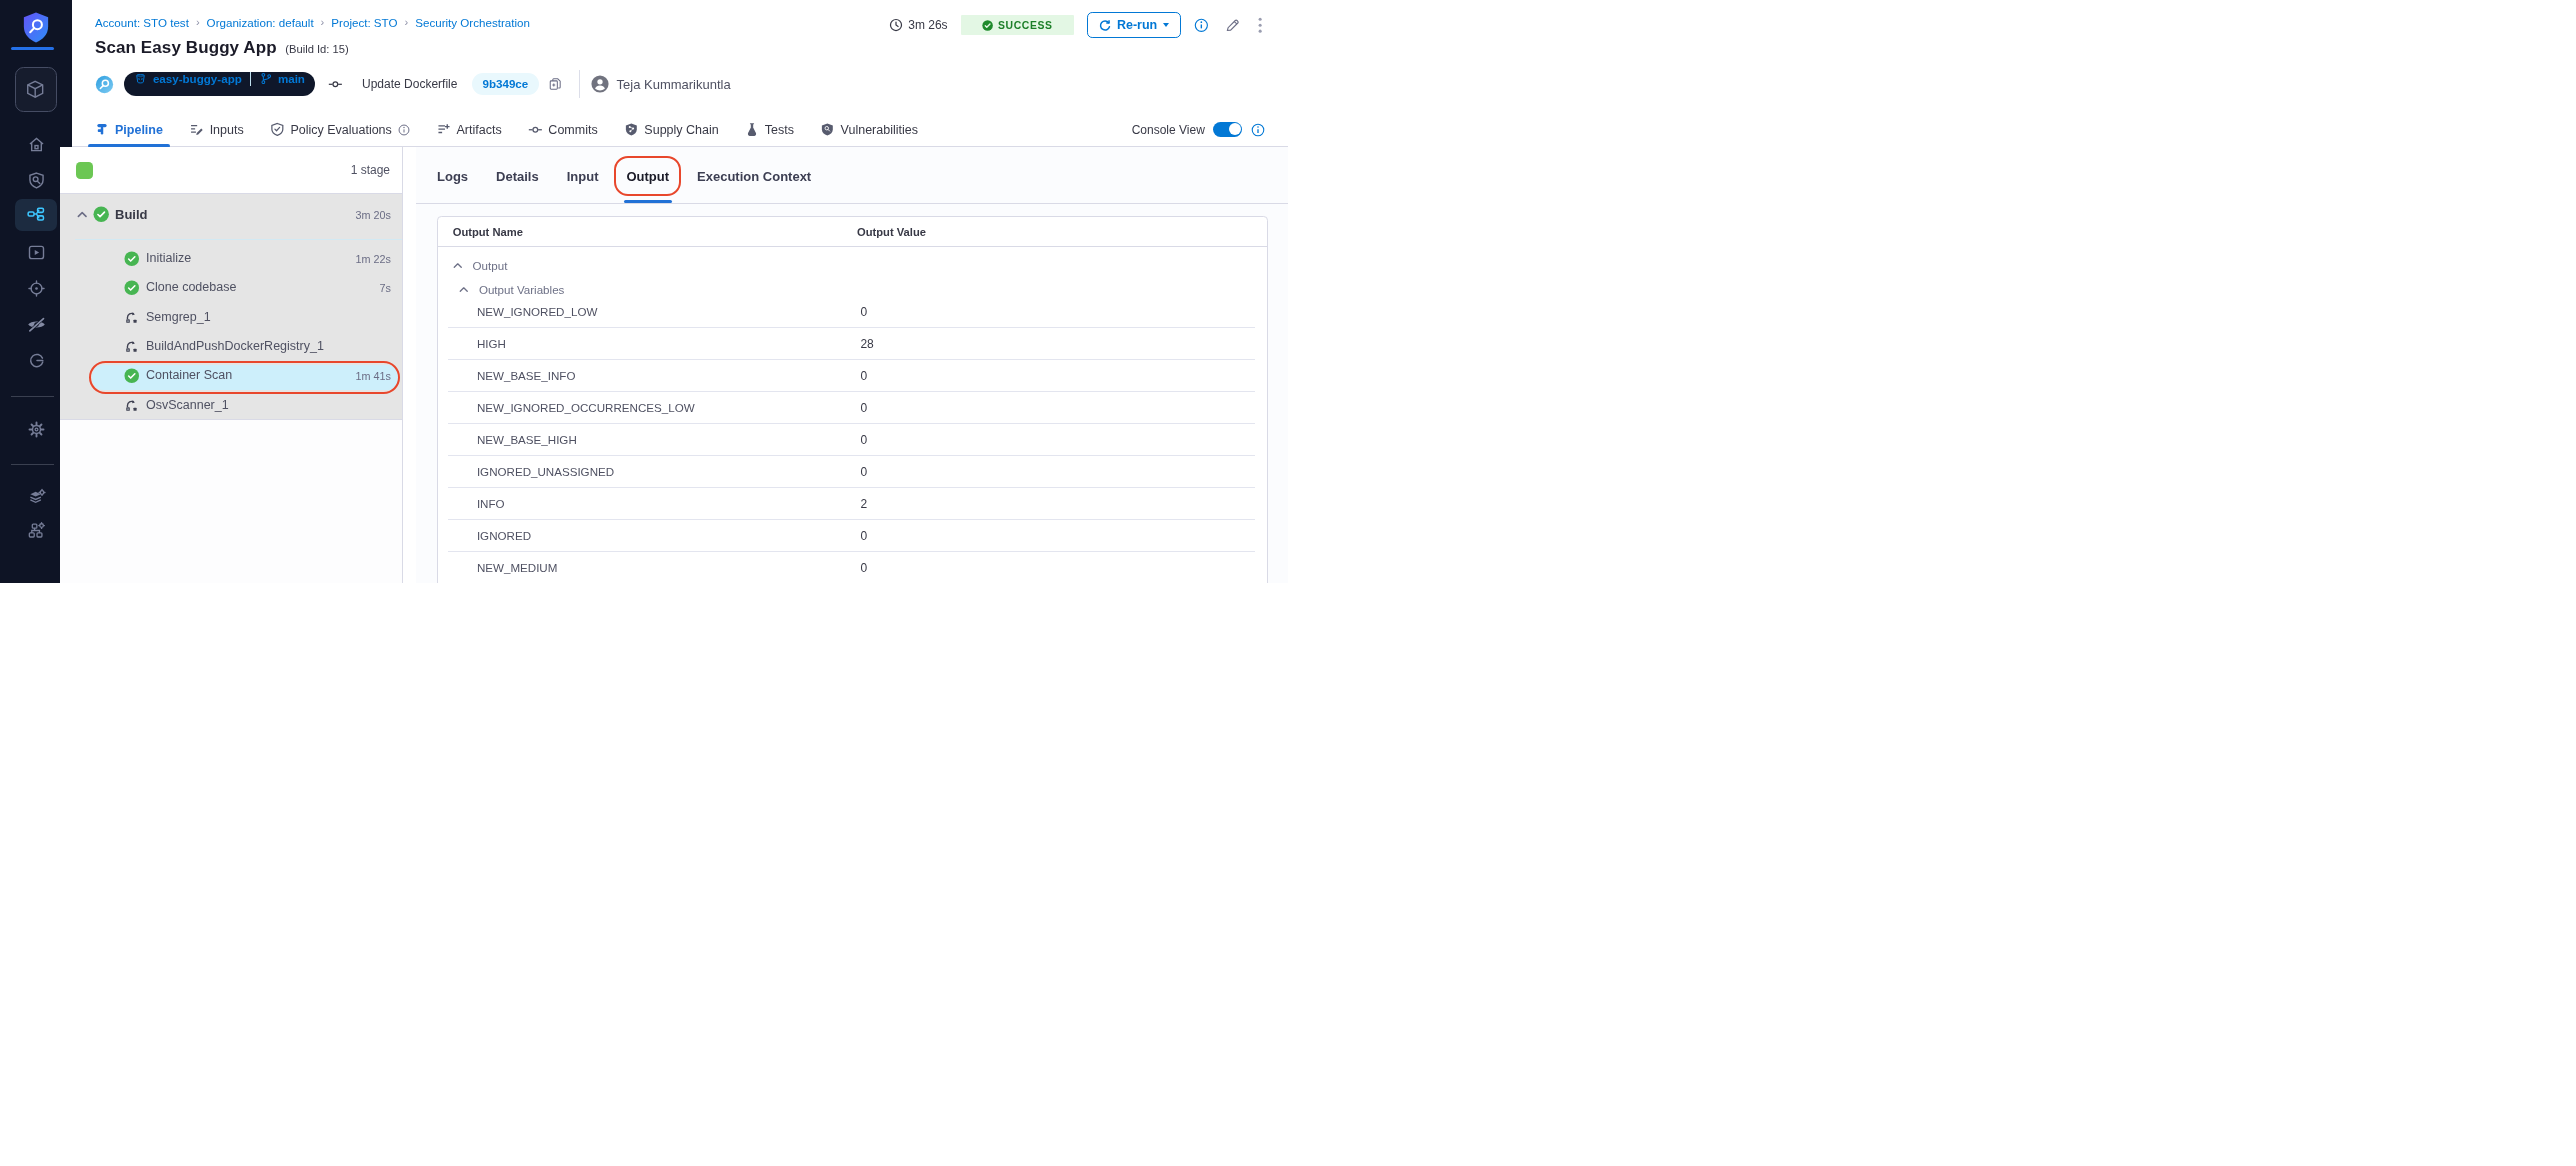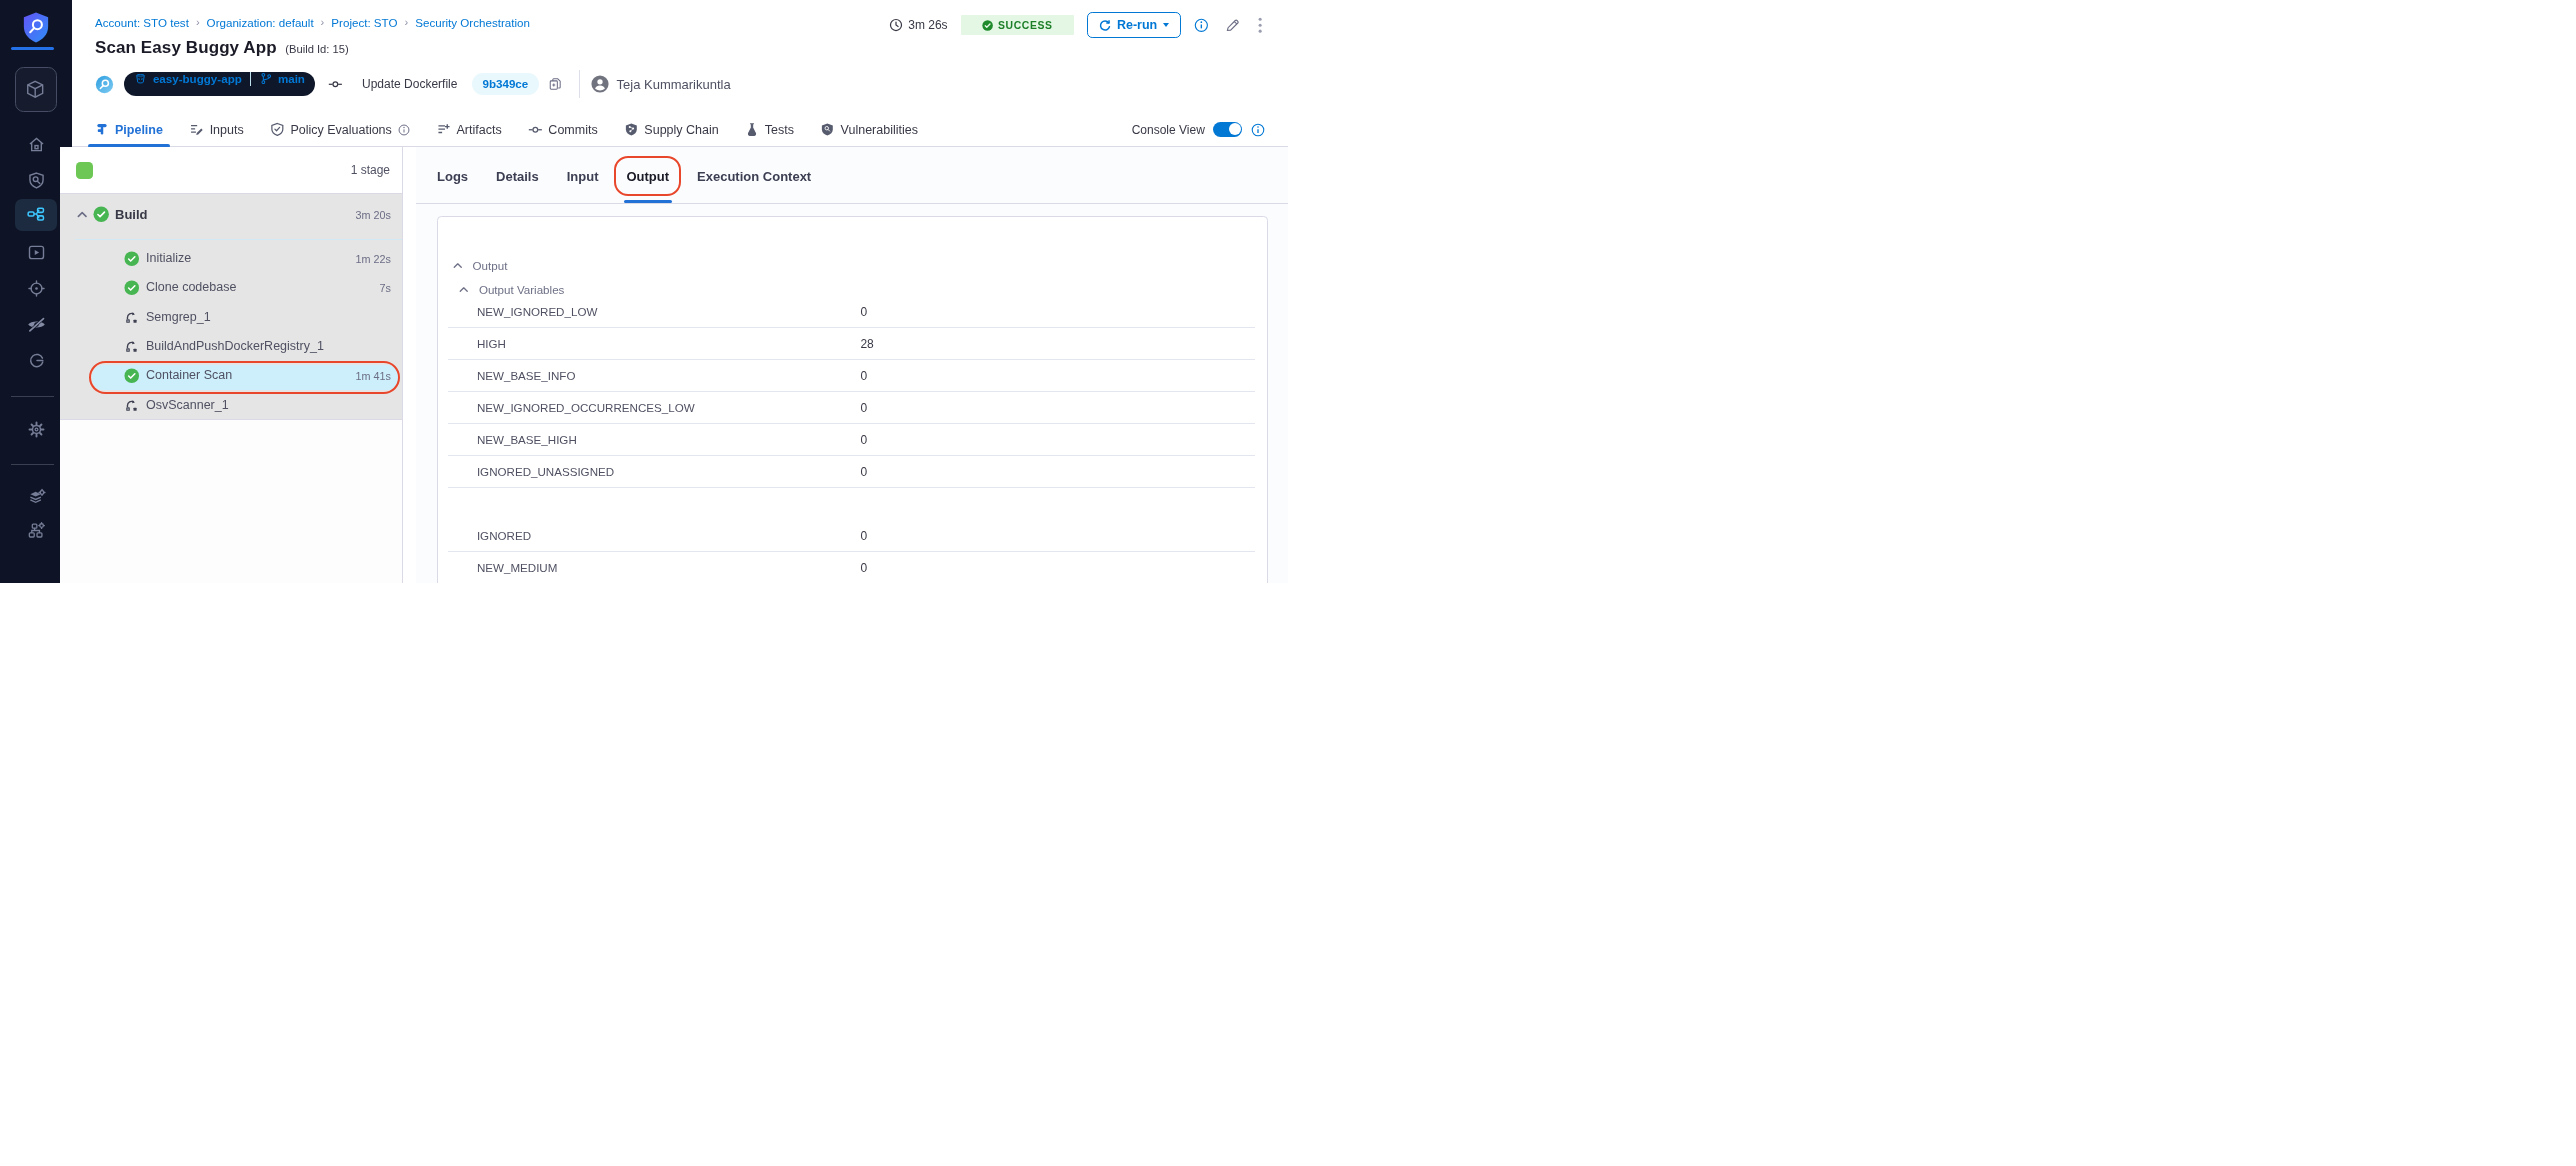--- a/index.html
+++ b/index.html
@@ -492,20 +492,24 @@
       <div class="dtab active">
         <span>Output</span>
         <div class="annot-tab"></div>
       </div>
       <div class="dtab">
           <span>Execution Context</span>
         </div>
     </div>
 
     <div class="card">
+      <div class="chead">
+        <span class="h1c">Output Name</span>
+        <span class="h2c">Output Value</span>
+      </div>
 
       <div class="tgroup" style="left:14.7px; top:37px;">
         <svg width="9.5" height="7" viewBox="0 0 12 8" fill="none" stroke="#6d7086" stroke-width="1.7">
           <path d="M1.6 6.2 L6 1.9 L10.4 6.2" stroke-linecap="round" stroke-linejoin="round"></path>
         </svg>
         <span class="g-label">Output</span>
       </div>
       <div class="tgroup" style="left:21px; top:61px;">
         <svg width="9.5" height="7" viewBox="0 0 12 8" fill="none" stroke="#6d7086" stroke-width="1.7">
           <path d="M1.6 6.2 L6 1.9 L10.4 6.2" stroke-linecap="round" stroke-linejoin="round"></path>
@@ -530,20 +534,24 @@
           <span class="r-val">0</span>
       </div>
       <div class="trow" style="top:207px;">
         <span class="r-name">NEW_BASE_HIGH</span>
           <span class="r-val">0</span>
       </div>
       <div class="trow" style="top:239px;">
         <span class="r-name">IGNORED_UNASSIGNED</span>
           <span class="r-val">0</span>
       </div>
+      <div class="trow" style="top:271px;">
+        <span class="r-name">INFO</span>
+          <span class="r-val">2</span>
+      </div>
       <div class="trow" style="top:303px;">
         <span class="r-name">IGNORED</span>
           <span class="r-val">0</span>
       </div>
       <div class="trow" style="top:335px;">
         <span class="r-name">NEW_MEDIUM</span>
           <span class="r-val">0</span>
       </div>
     </div>
   </section>

